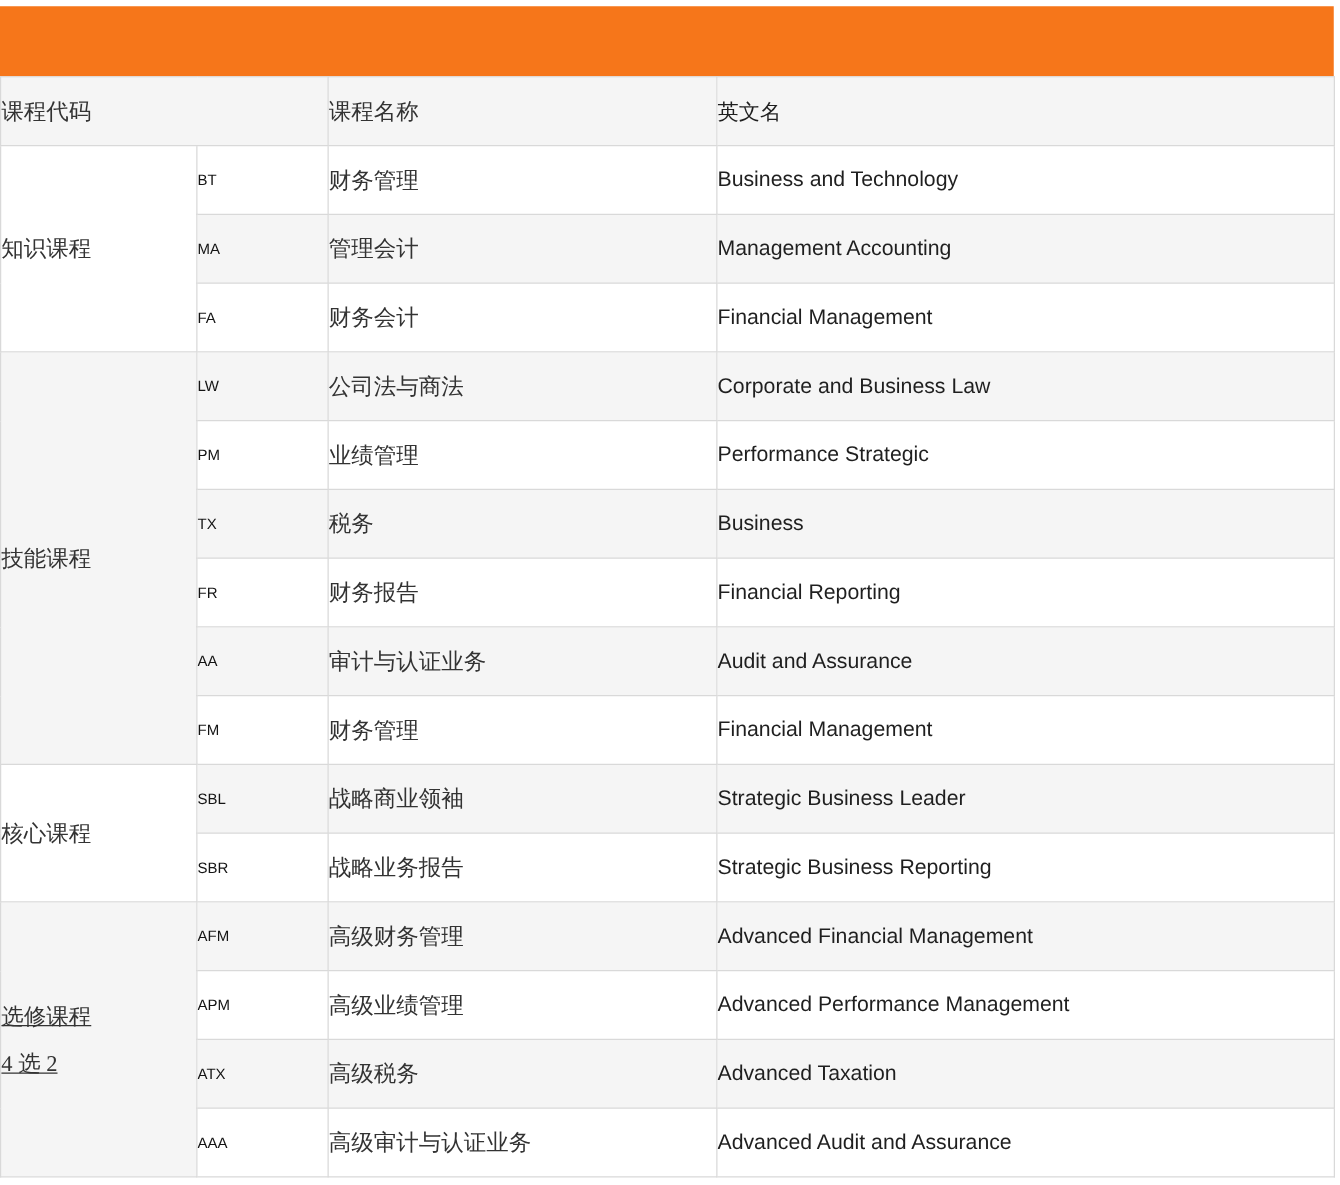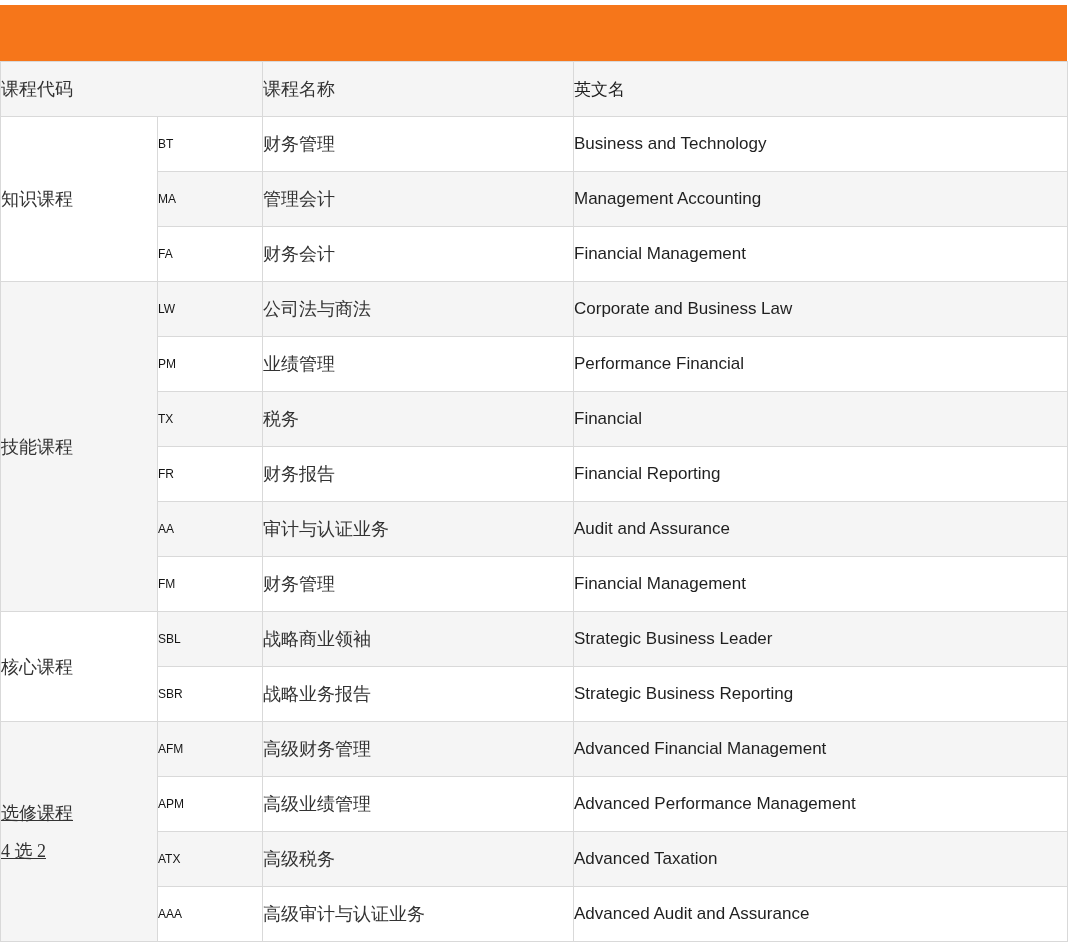--- a/index.html
+++ b/index.html
@@ -102,26 +102,26 @@
 
     <tr>
       <td rowspan="6" class="group-cell shaded cn pad-l">技能课程</td>
       <td class="code-cell">LW</td>
       <td class="cn pad-l">公司法与商法</td>
       <td class="en-cell">Corporate and Business Law</td>
     </tr>
     <tr>
       <td class="code-cell">PM</td>
       <td class="cn pad-l">业绩管理</td>
-      <td class="en-cell">Performance Financial</td>
+      <td class="en-cell">Performance Strategic</td>
     </tr>
     <tr>
       <td class="code-cell">TX</td>
       <td class="cn pad-l">税务</td>
-      <td class="en-cell">Financial</td>
+      <td class="en-cell">Business</td>
     </tr>
     <tr>
       <td class="code-cell">FR</td>
       <td class="cn pad-l">财务报告</td>
       <td class="en-cell">Financial Reporting</td>
     </tr>
     <tr>
       <td class="code-cell">AA</td>
       <td class="cn pad-l">审计与认证业务</td>
       <td class="en-cell">Audit and Assurance</td>

